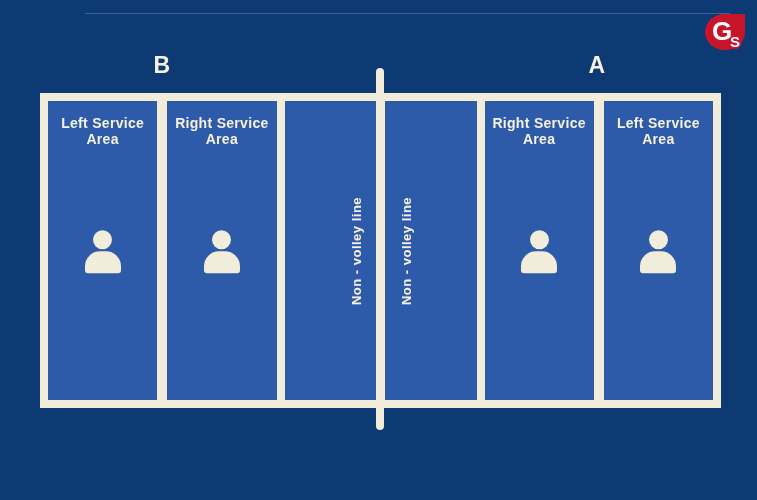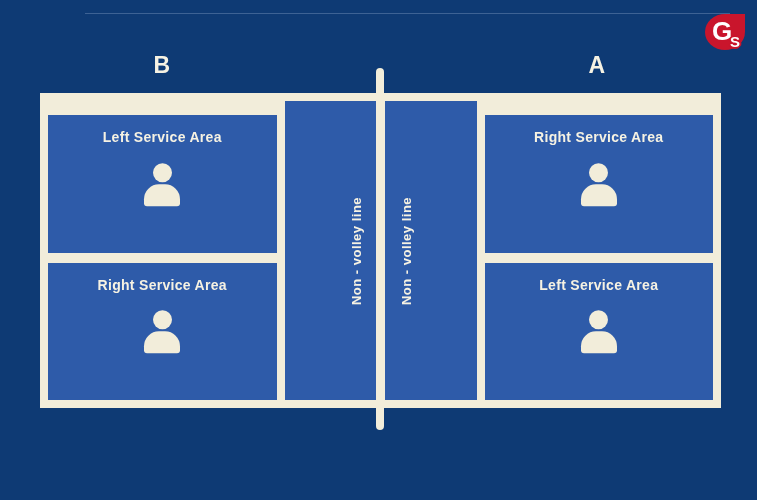--- a/index.html
+++ b/index.html
@@ -41,21 +41,21 @@
   .heading-b { left: 102px; }
   .heading-a { left: 537px; }
 
   
   .court {
     position: absolute; left: 40px; top: 93px; width: 681px; height: 315px;
     background: #f2edda;
     padding: 8px; box-sizing: border-box;
     display: flex; gap: 8px;
   }
-  .service-col { flex: 1 1 auto; display: flex; flex-direction: column; gap: 10px; margin-top: 14px; }
+  .service-col { flex: 1 1 auto; display: flex; gap: 10px; }
   .sbox { flex: 1 1 auto; background: #2e5ba9; position: relative; }
   .sbox-label {
     position: absolute; top: 14px; left: 0; right: 0; text-align: center;
     color: #f6f2e3; font-weight: bold; font-size: 14px; letter-spacing: 0.3px;
   }
 
   .nv { width: 92px; flex: 0 0 auto; background: #2e5ba9; position: relative; }
   .nv-label {
     position: absolute; top: 50%; white-space: nowrap;
     color: #f6f2e3; font-weight: bold; font-size: 13px; letter-spacing: 0.5px;

